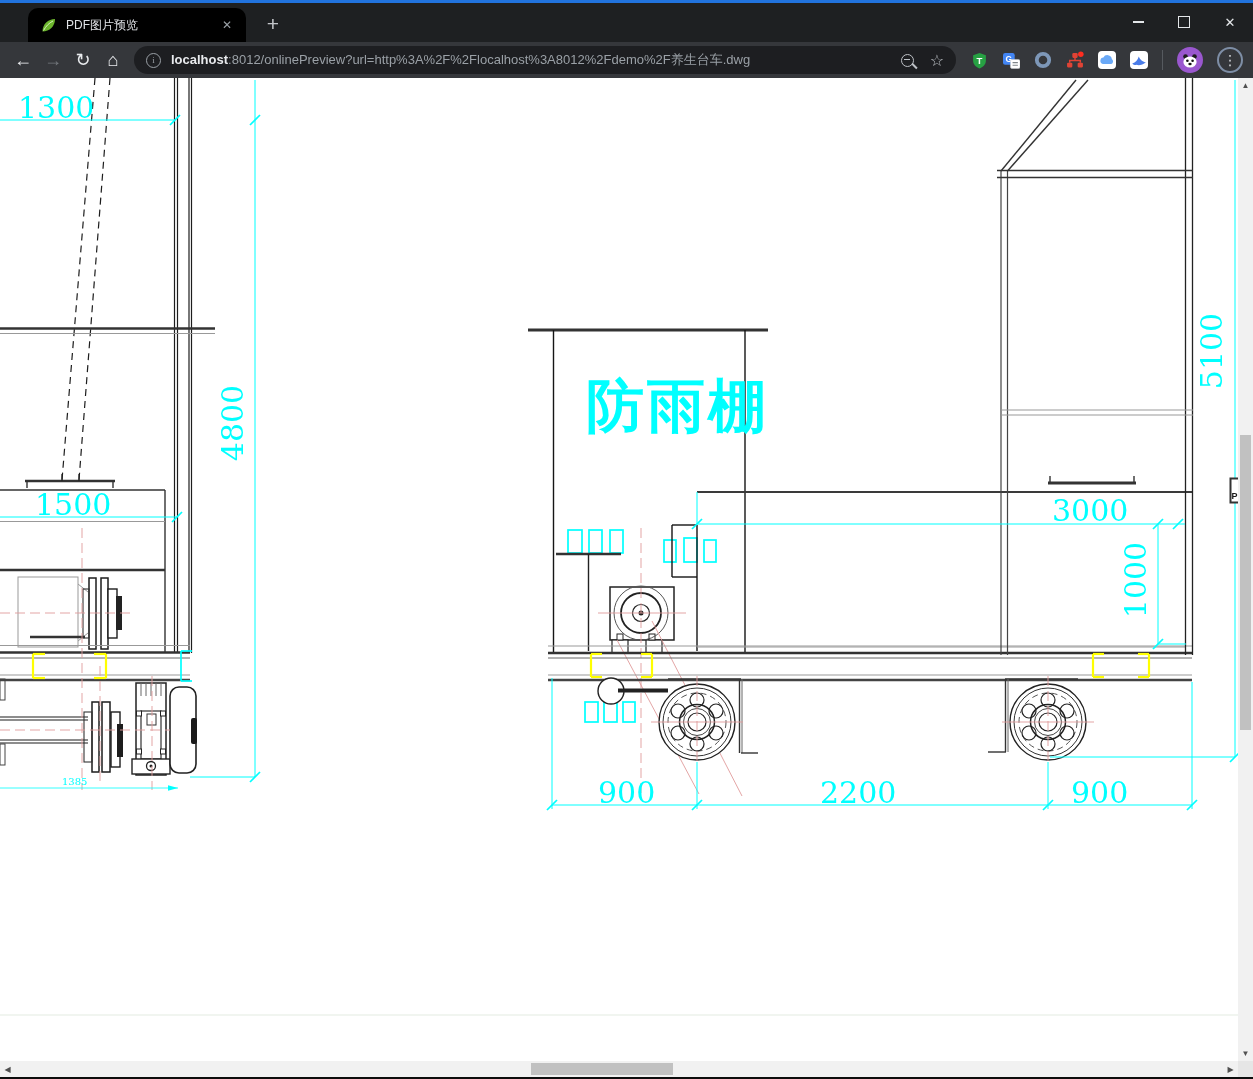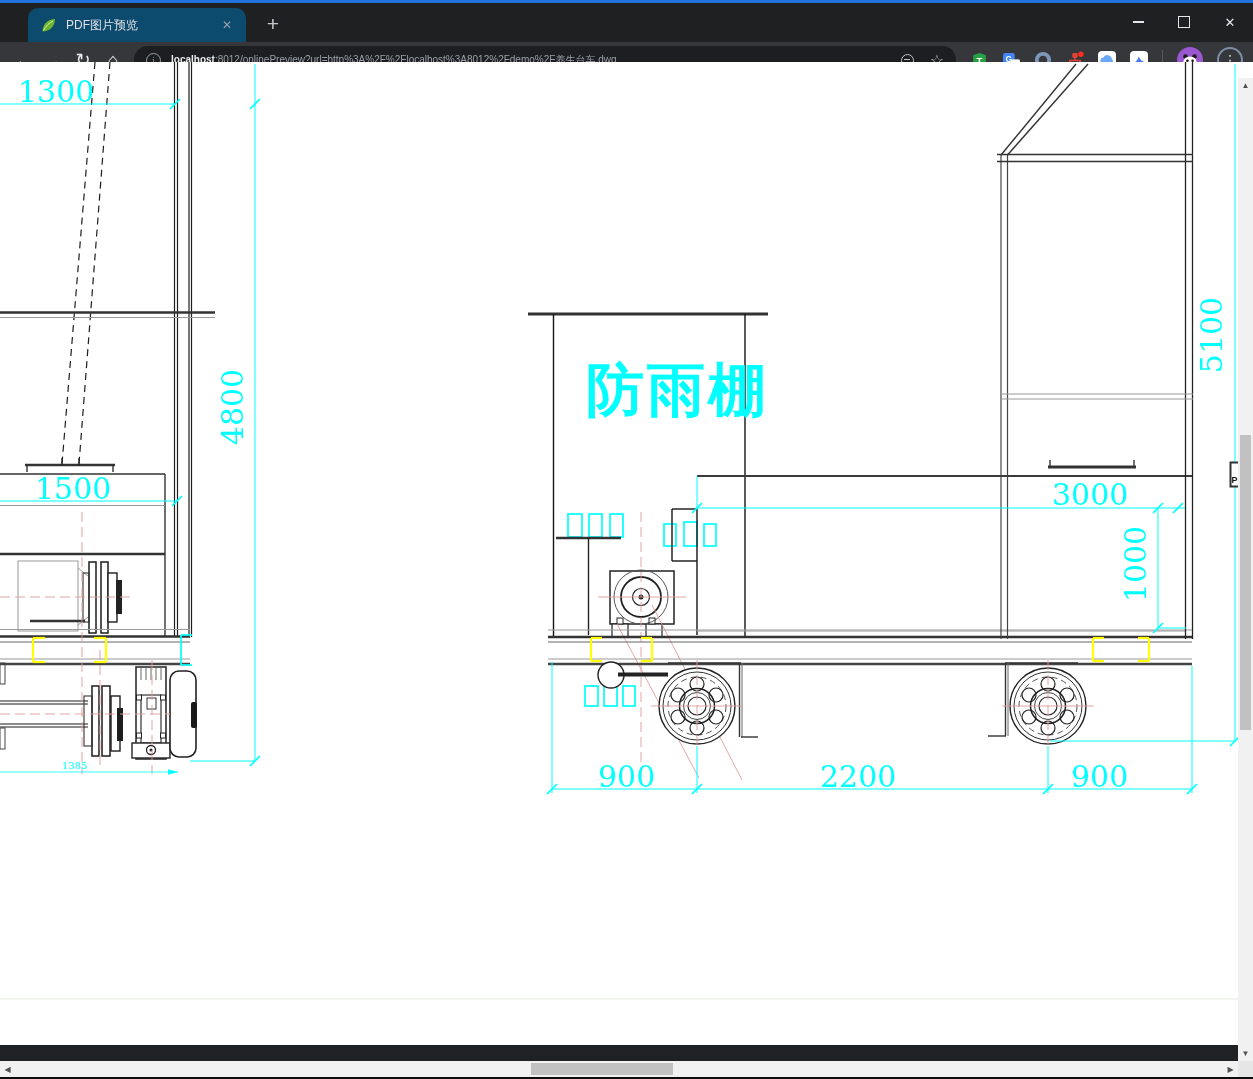--- a/index.html
+++ b/index.html
@@ -2,55 +2,55 @@
 <html><head>
 <meta charset="utf-8">
 <style>
   html,body{margin:0;padding:0;width:1253px;height:1079px;overflow:hidden;
     background:#202124;font-family:"Liberation Sans",sans-serif;}
   .stage{position:relative;width:1253px;height:1079px;}
 
   
   .titlebar{position:absolute;left:0;top:0;width:1253px;height:42px;background:#1e2022;}
   .top-accent{position:absolute;left:0;top:0;width:100%;height:3px;background:#2173de;}
-  .tab{position:absolute;left:28px;top:8px;width:218px;height:34px;background:#0c4a6e;
+  .tab{position:absolute;left:28px;top:8px;width:218px;height:34px;background:#000000;
     border-radius:10px 10px 0 0;display:flex;align-items:center;padding:0 10px 0 12px;box-sizing:border-box;}
   .tab-title{flex:1;color:#dfe1e5;font-size:12px;margin-left:9px;white-space:nowrap;overflow:hidden;}
   .tab-close{color:#9aa0a6;font-size:12px;width:18px;text-align:center;cursor:default;}
   .new-tab{position:absolute;left:258px;top:9px;width:30px;height:30px;color:#c2c5c9;
     font-size:21px;font-weight:300;display:flex;align-items:center;justify-content:center;}
   .win-controls{position:absolute;right:0;top:3px;height:38px;display:flex;}
   .win-btn{width:46px;height:38px;display:flex;align-items:center;justify-content:center;color:#e3e6e9;}
   .win-min-glyph{width:11px;height:1.5px;background:#e3e6e9;}
   .win-max-glyph{width:10px;height:10px;border:1.2px solid #e3e6e9;}
   .win-close{font-size:13px;}
 
   .toolbar{position:absolute;left:0;top:42px;width:1253px;height:36px;background:#35373b;
     display:flex;align-items:center;padding:0 8px;box-sizing:border-box;}
   .nav-btn{width:30px;height:30px;display:flex;align-items:center;justify-content:center;
     font-size:18px;color:#e8eaed;}
   .nav-btn.dim{color:#74787d;}
   .addressbar{flex:1;height:28px;background:#1d1e21;border-radius:14px;margin:0 10px 0 6px;
     display:flex;align-items:center;padding:0 12px;box-sizing:border-box;min-width:0;}
   .info-badge{width:13px;height:13px;border:1.4px solid #9aa0a6;border-radius:50%;color:#9aa0a6;
     font-size:9px;display:flex;align-items:center;justify-content:center;flex:none;font-family:"Liberation Serif",serif;}
-  .url{flex:1;font-size:10px;color:#9aa0a6;margin-left:10px;white-space:nowrap;overflow:hidden;min-width:0;}
+  .url{flex:1;font-size:13px;color:#9aa0a6;margin-left:10px;white-space:nowrap;overflow:hidden;min-width:0;}
   .url .host{color:#e8eaed;font-weight:bold;}
   .zoom-icon{position:relative;width:11px;height:11px;border:1.6px solid #bdc1c6;border-radius:50%;flex:none;margin-right:16px;}
   .zoom-icon::before{content:"";position:absolute;left:2px;top:4.2px;width:6px;height:1.6px;background:#bdc1c6;}
   .zoom-icon::after{content:"";position:absolute;left:9px;top:10px;width:7px;height:1.8px;background:#bdc1c6;transform:rotate(45deg);}
   .star-icon{color:#bdc1c6;font-size:16px;flex:none;}
   .ext-row{display:flex;align-items:center;gap:14px;margin-left:4px;}
   .ext{width:18px;height:18px;display:flex;align-items:center;justify-content:center;}
   .sep{width:1px;height:20px;background:#565a5f;}
   .menu-ring{width:26px;height:26px;border:2px solid #7e8ea6;border-radius:50%;display:flex;
     align-items:center;justify-content:center;color:#d8dbdf;font-size:14px;box-sizing:border-box;margin-right:2px;}
 
   
-  .content{position:absolute;left:0;top:62px;width:1253px;height:983px;background:#ffffff;overflow:hidden;}
+  .content{position:absolute;left:0;top:78px;width:1253px;height:983px;background:#ffffff;overflow:hidden;}
   svg text.d{fill:#00ffff;font-family:"DejaVu Serif","Liberation Serif",serif;font-size:30px;}
   svg text.ds{fill:#00ffff;font-family:"DejaVu Serif","Liberation Serif",serif;font-size:10px;}
   svg text.cjk{fill:#00ffff;font-family:"DejaVu Sans",sans-serif;font-size:58px;font-weight:600;letter-spacing:3px;}
   .k1{stroke:#1d1d1d;stroke-width:1.2;fill:none}
   .k2{stroke:#333;stroke-width:2.5;fill:none}
   .k3{stroke:#333;stroke-width:1.4;fill:none}
   .g1{stroke:#999;stroke-width:1;fill:none}
   .g2{stroke:#666;stroke-width:1;fill:none}
   .c{stroke:#00ffff;stroke-width:1;fill:none}
   .c2{stroke:#00ffff;stroke-width:1.7;fill:none}

